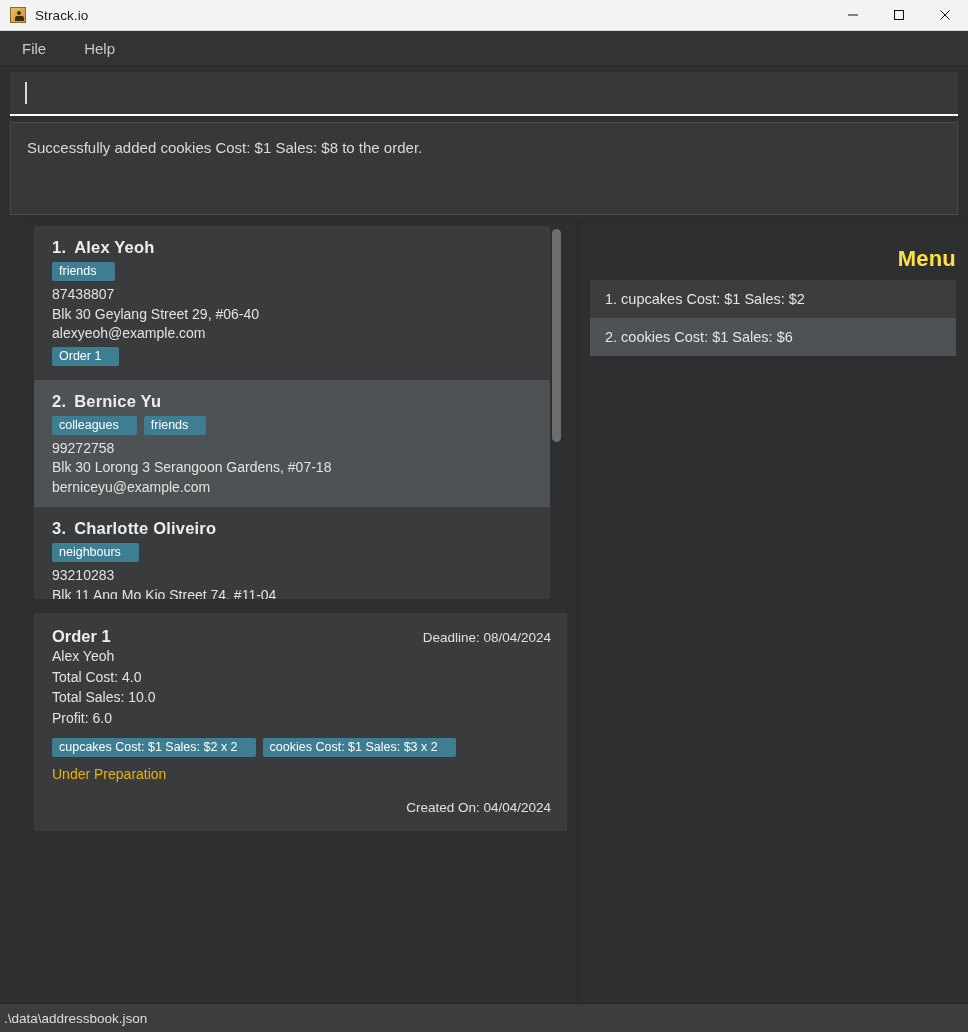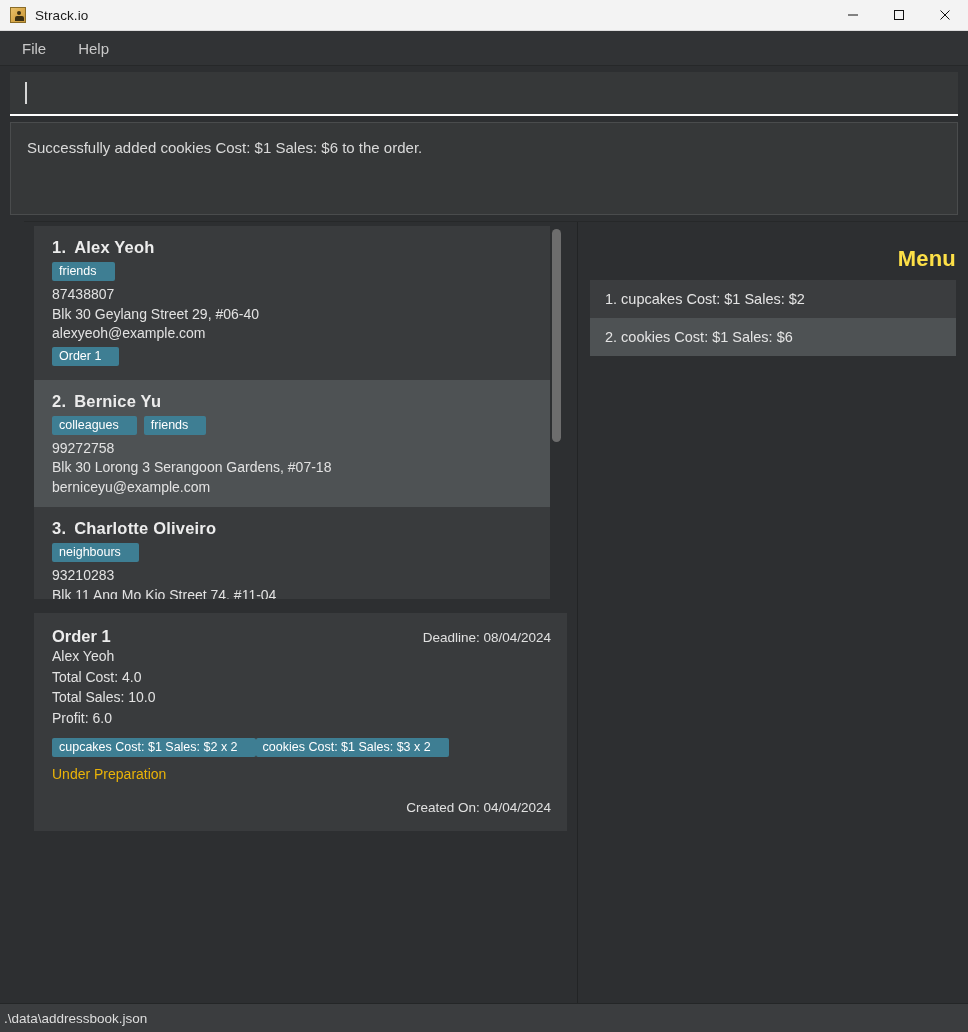--- a/index.html
+++ b/index.html
@@ -73,21 +73,21 @@
   }
   .winbtn svg { display: block; }
 
   
   .menubar {
     height: 35px;
     background: #313335;
     display: flex;
     align-items: center;
     padding-left: 12px;
-    gap: 12px;
+    gap: 18px;
     flex: none;
     border-bottom: 1px solid #262829;
   }
   .menu-item {
     font-size: 15px;
     color: #c9c9c9;
     padding: 5px 10px;
   }
 
   
@@ -243,21 +243,21 @@
   .order-deadline {
     font-size: 13.5px;
     color: #e0e0e0;
   }
   .order-field {
     font-size: 14px;
     color: #e2e2e2;
     line-height: 19.5px;
     margin-top: 1px;
   }
-  .order-items { display: flex; margin: 10px 0 9px 0; flex-wrap: wrap; }
+  .order-items { display: flex; gap: 7px; margin: 10px 0 9px 0; flex-wrap: wrap; }
   .order-status {
     font-size: 14px;
     color: #eab308;
     margin-top: 5px;
   }
   .order-created {
     font-size: 13.5px;
     color: #e0e0e0;
     text-align: right;
     margin-top: 18px;
@@ -343,21 +343,21 @@
 
   <div class="cmdwrap">
     <div class="cmdbox">
       <span class="cmd-text"></span>
         <span class="caret"></span>
     </div>
   </div>
 
   <div class="resultwrap">
     <div class="resultbox">
-      <div class="result-text">Successfully added cookies Cost: $1 Sales: $6 to the order.</div>
+      <div class="result-text">Successfully added cookies Cost: $1 Sales: $8 to the order.</div>
     </div>
   </div>
 
   <div class="main">
 
     <div class="left-col">
 
       <div class="person-panel">
         <div class="person-list" id="person-list">
             <div class="person-card">

